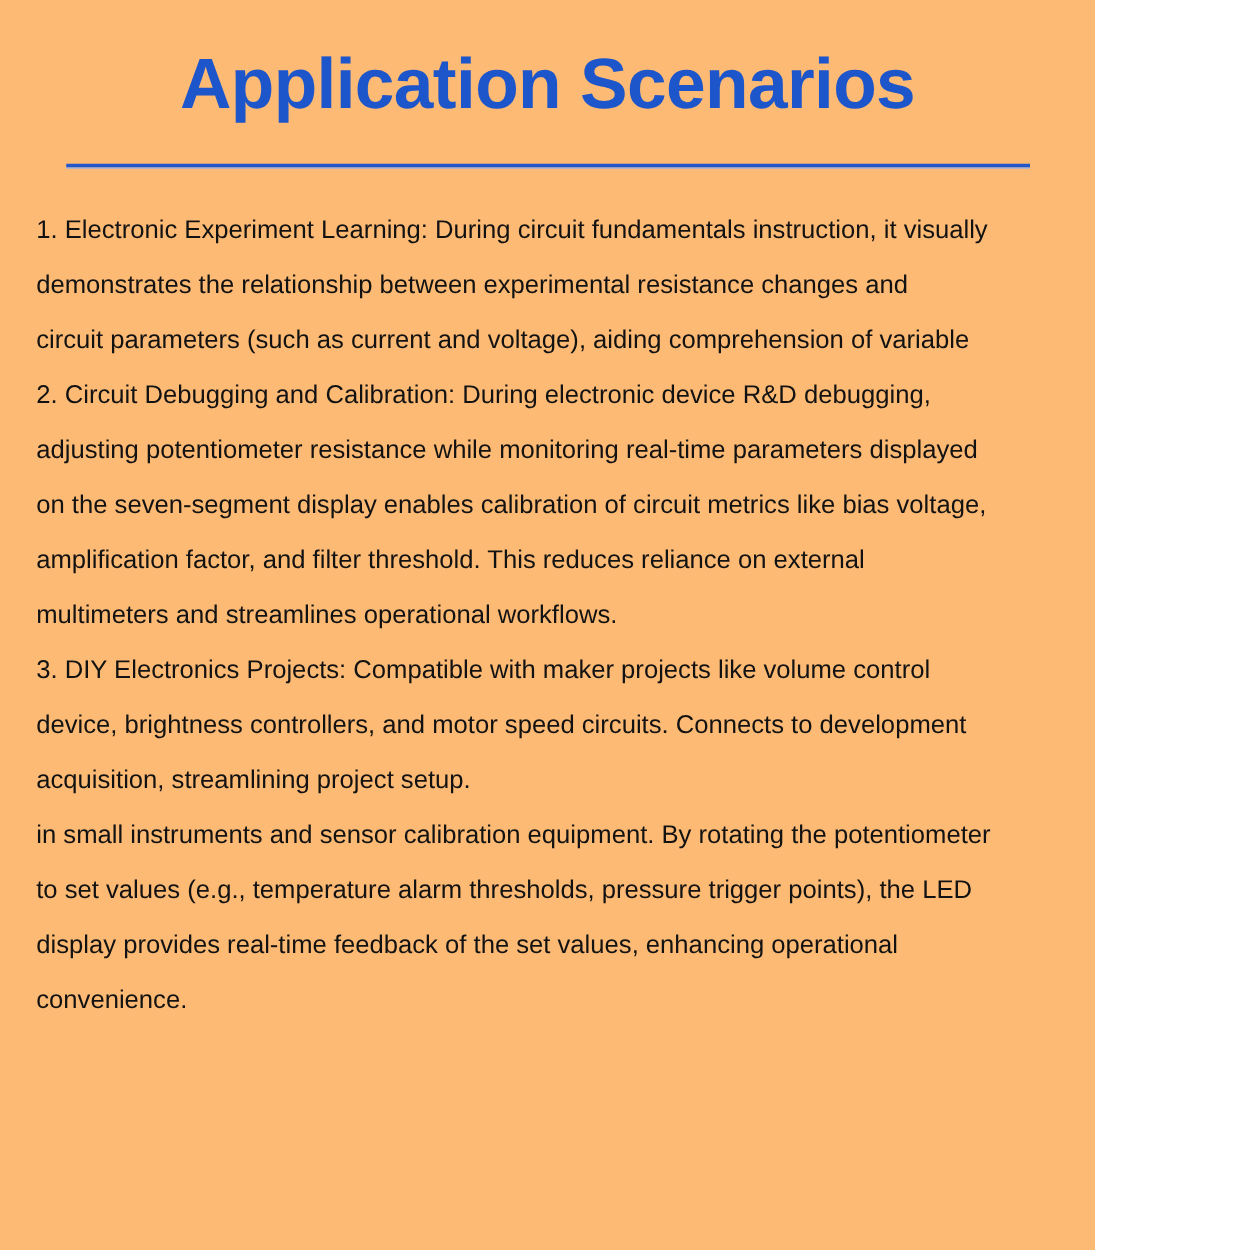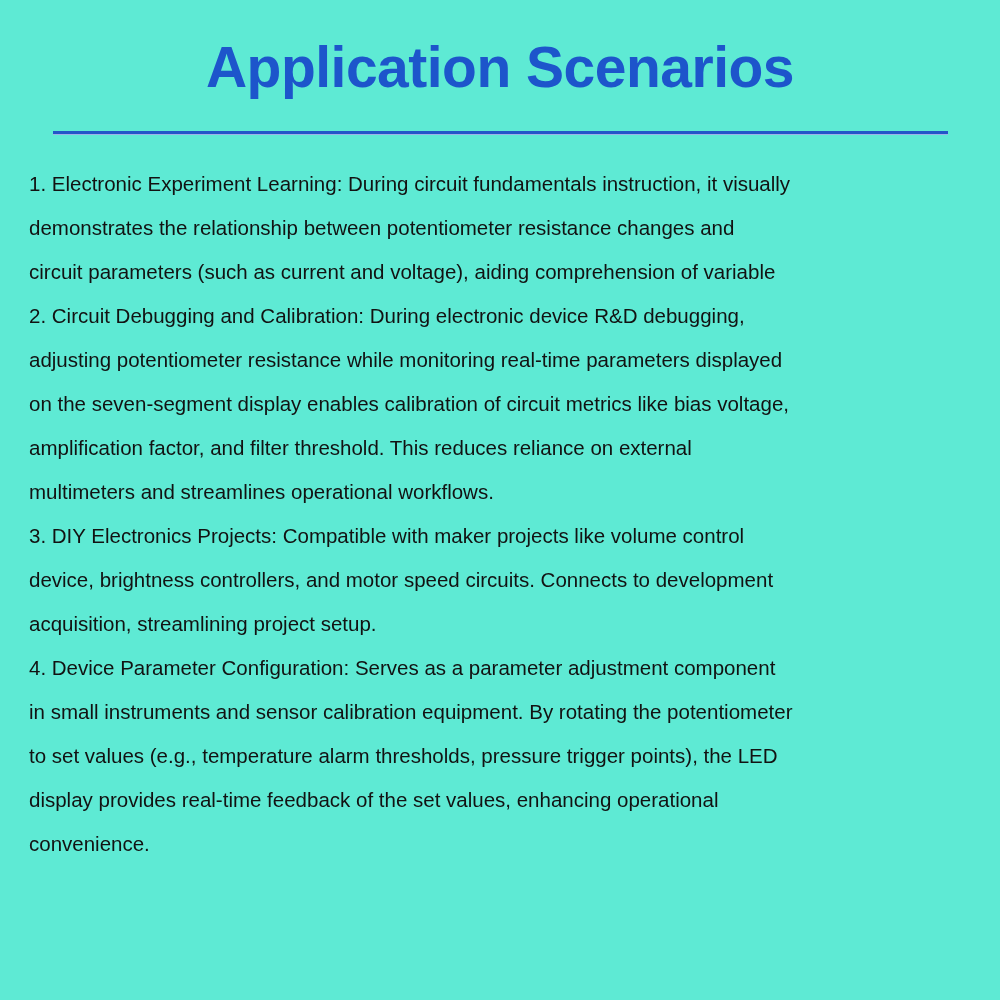--- a/index.html
+++ b/index.html
@@ -8,24 +8,24 @@
     background: #ffffff;
   }
   body {
     width: 1000px;
     height: 1000px;
     font-family: "Liberation Sans", sans-serif;
     color: #121212;
   }
   .page {
     position: relative;
-    width: 1000px;
+    width: 876px;
     height: 1000px;
     overflow: hidden;
-    background: #5eead4;
+    background: #fdba74;
   }
   .page-title {
     margin: 33px 0 0 0;
     padding: 0;
     width: 100%;
     text-align: center;
     font-size: 57px;
     line-height: 1.2;
     font-weight: bold;
     color: #1d55cb;
@@ -60,40 +60,39 @@
 <div class="page">
 
   <h1 class="page-title">Application Scenarios</h1>
 
   <hr class="title-divider">
 
   <main class="body-text">
 
     <p>
       <span class="line">1. Electronic Experiment Learning: During circuit fundamentals instruction, it visually</span>
-      <span class="line">demonstrates the relationship between potentiometer resistance changes and</span>
+      <span class="line">demonstrates the relationship between experimental resistance changes and</span>
       <span class="line">circuit parameters (such as current and voltage), aiding comprehension of variable</span>
     </p>
 
     <p>
       <span class="line">2. Circuit Debugging and Calibration: During electronic device R&amp;D debugging,</span>
       <span class="line">adjusting potentiometer resistance while monitoring real-time parameters displayed</span>
       <span class="line">on the seven-segment display enables calibration of circuit metrics like bias voltage,</span>
       <span class="line">amplification factor, and filter threshold. This reduces reliance on external</span>
       <span class="line">multimeters and streamlines operational workflows.</span>
     </p>
 
     <p>
       <span class="line">3. DIY Electronics Projects: Compatible with maker projects like volume control</span>
       <span class="line">device, brightness controllers, and motor speed circuits. Connects to development</span>
       <span class="line">acquisition, streamlining project setup.</span>
     </p>
 
     <p>
-      <span class="line">4. Device Parameter Configuration: Serves as a parameter adjustment component</span>
       <span class="line">in small instruments and sensor calibration equipment. By rotating the potentiometer</span>
       <span class="line">to set values (e.g., temperature alarm thresholds, pressure trigger points), the LED</span>
       <span class="line">display provides real-time feedback of the set values, enhancing operational</span>
       <span class="line">convenience.</span>
     </p>
 
   </main>
 </div>
 
 </body></html>

